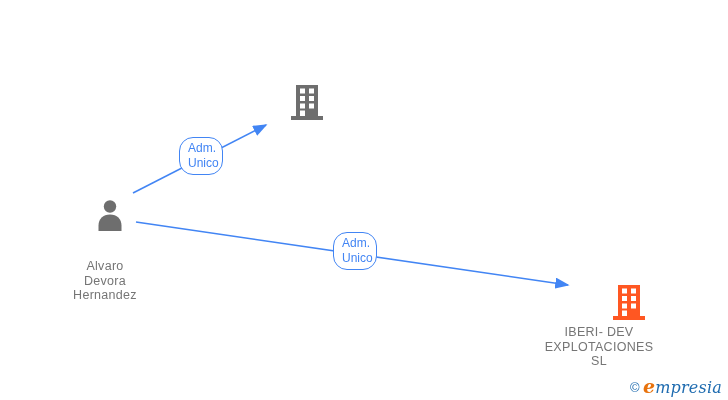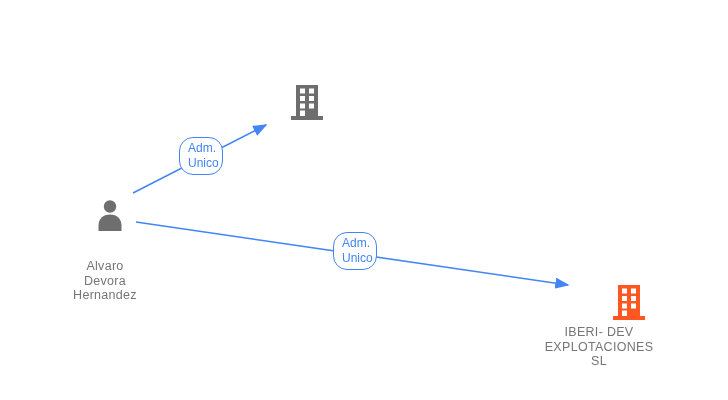--- a/index.html
+++ b/index.html
@@ -98,14 +98,17 @@
       <rect x="19" y="11" width="5" height="5"></rect>
       <rect x="10" y="18.5" width="5" height="5"></rect>
       <rect x="19" y="18.5" width="5" height="5"></rect>
       <rect x="10" y="25.5" width="5" height="5.5"></rect>
     </g>
   </svg>
   <div class="node-label" style="left:524px;top:325px;width:150px;">IBERI- DEV
 EXPLOTACIONES
 SL</div>
 
+  <div class="brand">
+    <span class="copy">©</span><span class="brand-e">e</span><span>mpresia</span>
+  </div>
 
 </div>
 
 </body></html>

